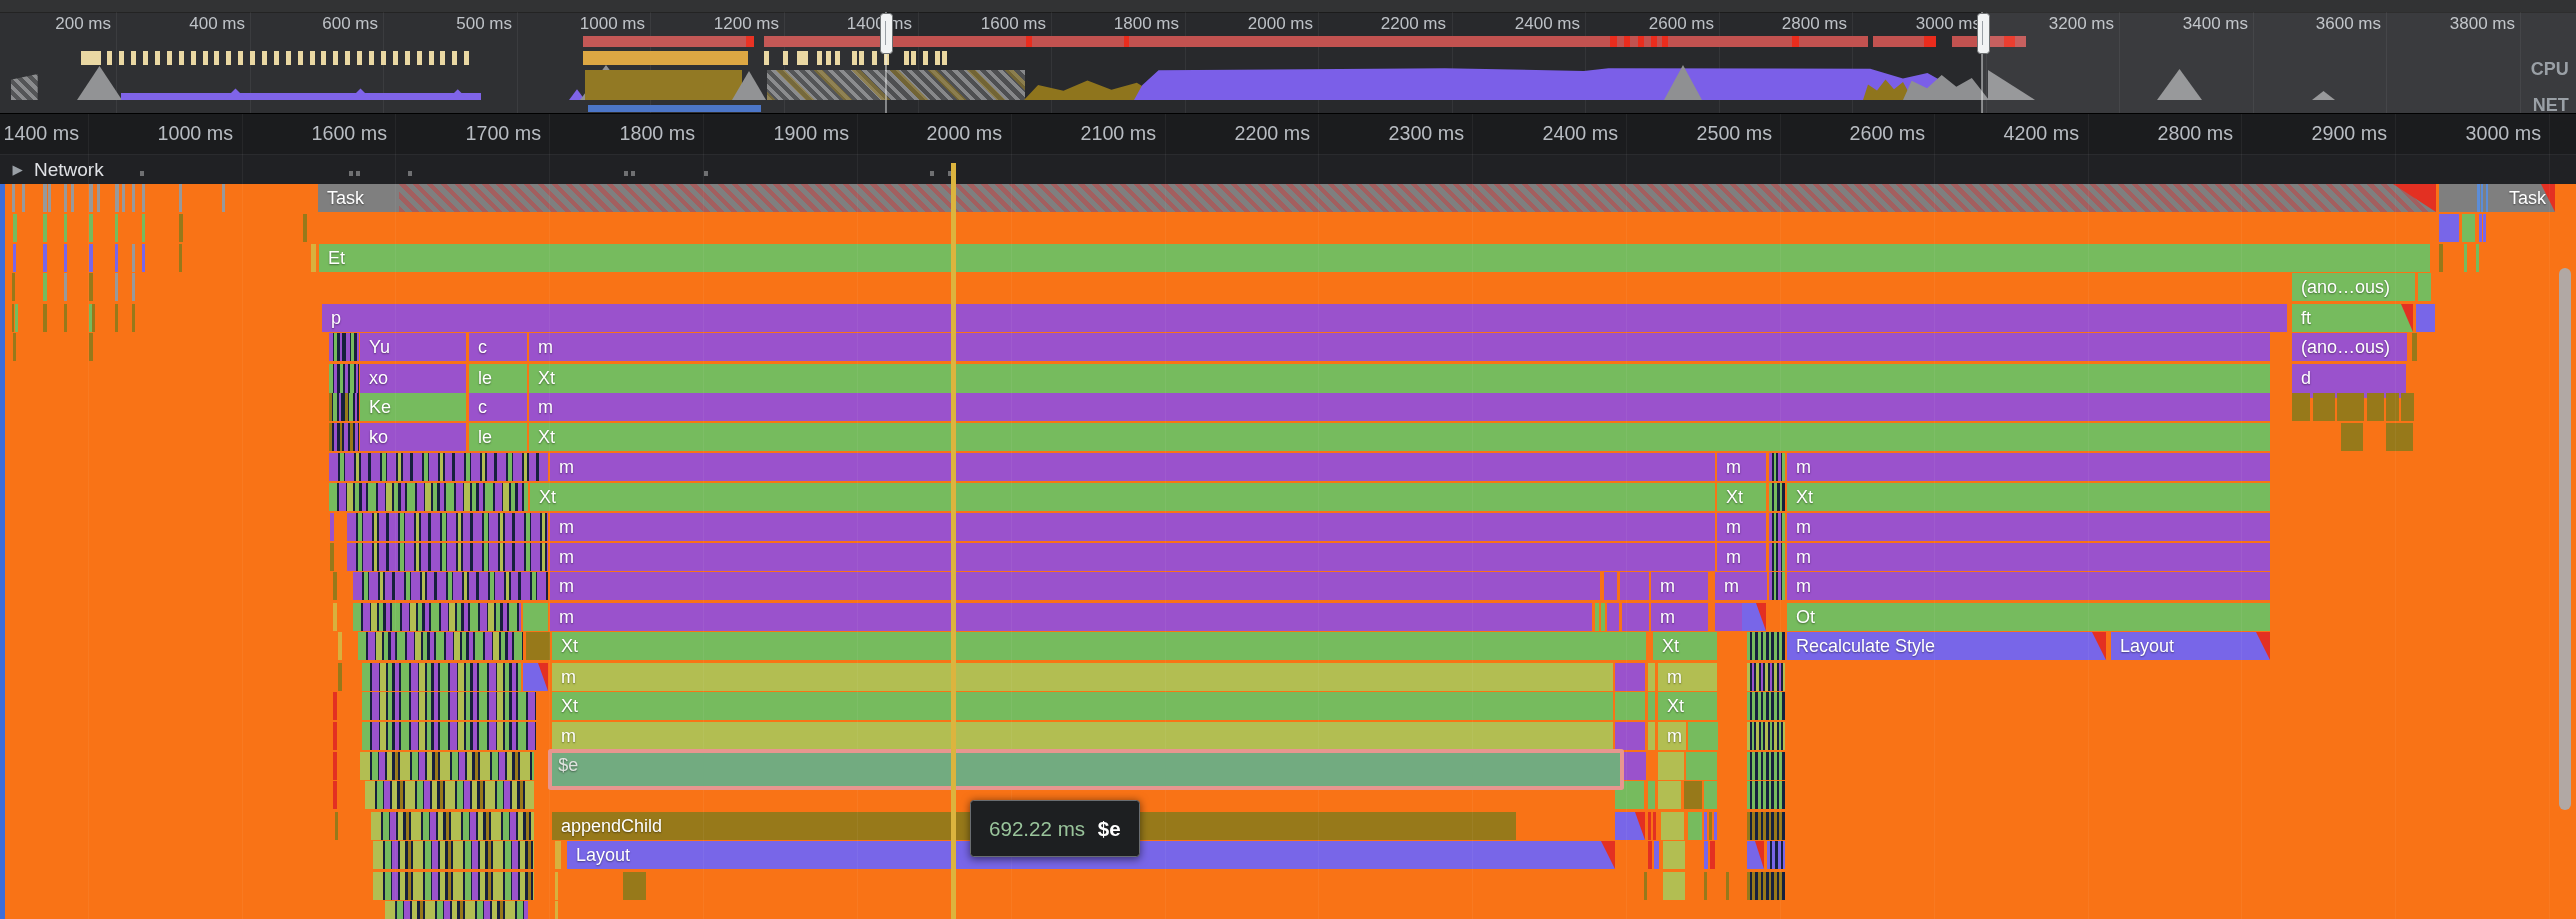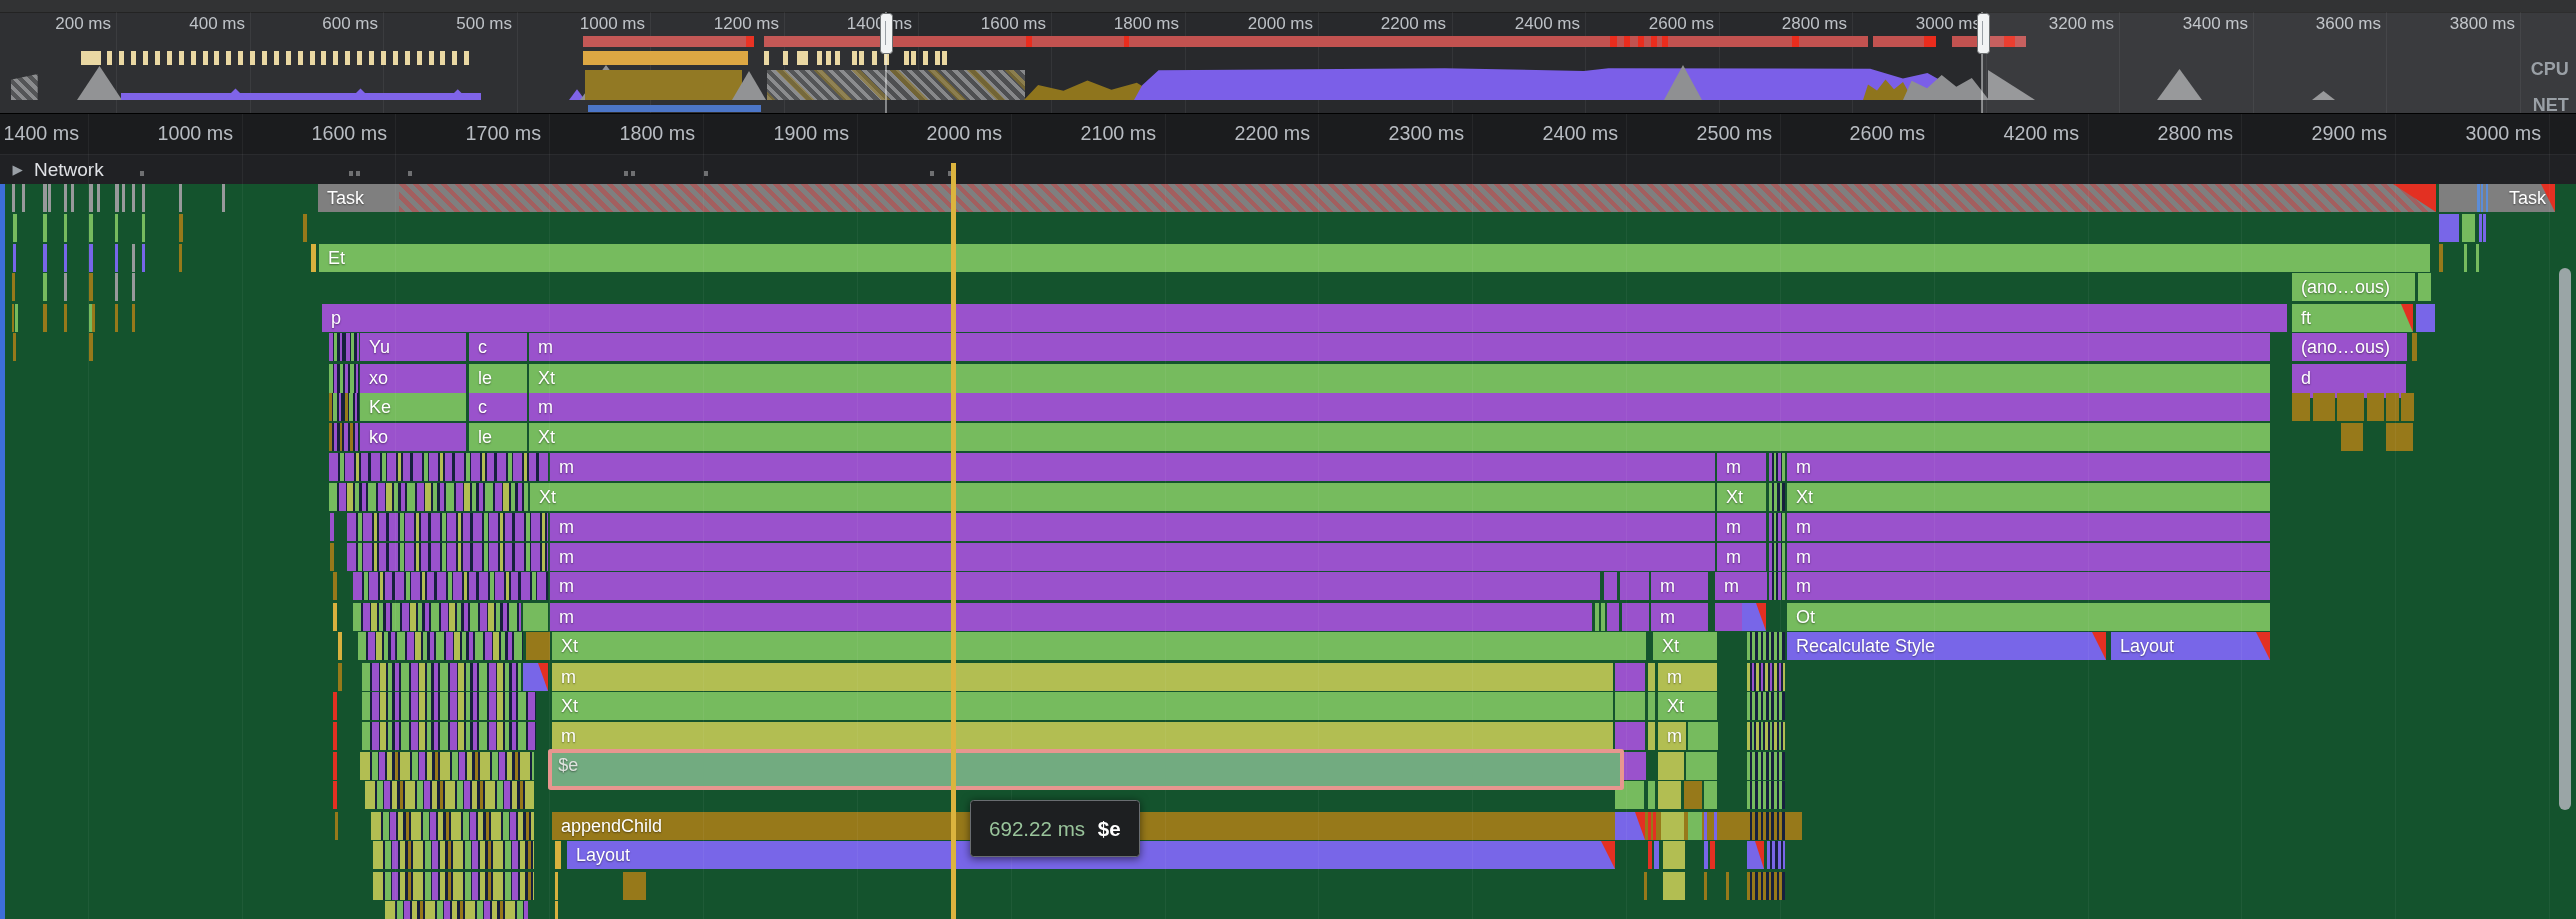--- a/index.html
+++ b/index.html
@@ -39,21 +39,21 @@
   .ov-side-label.net{top:95px;}
   
   .ruler{position:absolute;left:0;top:113px;width:2576px;height:41px;background:#1b1c1e;border-top:0.9px solid #000;}
   .rlabel{position:absolute;top:8px;width:141px;text-align:right;font-size:19.7px;color:#b8bcc2;}
   
   .network-row{position:absolute;left:0;top:154px;width:2576px;height:30px;background:#202124;border-top:0.9px solid #2a2b2e;}
   .net-tri{position:absolute;left:12.5px;top:7.2px;font-size:13.4px;color:#9aa0a6;}
   .net-name{position:absolute;left:34px;top:3.6px;font-size:19px;color:#dfe1e5;}
   .net-dot{position:absolute;top:16px;height:4.5px;width:3.6px;background:#6f7072;}
   
-  .flame{position:absolute;left:0;top:184px;width:2576px;height:735px;background:#14532d;}
+  .flame{position:absolute;left:0;top:184px;width:2576px;height:735px;background:#f97316;}
   .gridlines{position:absolute;left:0;top:114px;width:2576px;height:805px;pointer-events:none;z-index:2;}
   .gline{position:absolute;top:0;bottom:0;width:0.9px;background:rgba(255,255,255,0.05);}
   .blue-strip{position:absolute;left:0;top:0;bottom:0;width:5.4px;background:#3d6ed9;}
   .frow{position:absolute;left:0;right:0;height:28px;}
   .fbar{position:absolute;top:0;height:100%;overflow:hidden;}
   .fbar .lbl{display:block;padding:0 9px;font-size:18px;line-height:28px;color:#fff;
              white-space:nowrap;overflow:hidden;text-shadow:0 0.9px 1.8px rgba(0,0,0,0.45);}
   .fbar .lbl.ar{text-align:right;}
   .hov{position:absolute;top:0;bottom:0;right:0;
        background:repeating-linear-gradient(45deg,#a35f5f 0 4.5px,rgba(0,0,0,0) 4.5px 9.8px);}
@@ -614,21 +614,21 @@
           <div class="fbar c-green" style="left: 1615px; width: 29px;"></div>
           <div class="fbar c-green" style="left: 1648px; width: 7.2px;"></div>
           <div class="fbar c-lime" style="left: 1658px; width: 23px;"></div>
           <div class="fbar c-olive" style="left: 1684px; width: 18px;"></div>
           <div class="fbar c-green" style="left: 1704px; width: 13.4px;"></div>
           <div class="fbar p-clG" style="left: 1747px; width: 38px;"></div>
         </div>
         <div class="frow" style="top: 628px; height: 28px;">
           <div class="fbar c-olive" style="left: 335px; width: 2.7px;"></div>
           <div class="fbar p-dC" style="left: 371px; width: 163px;"></div>
-          <div class="fbar c-olive" style="left: 552px; width: 1250px;">
+          <div class="fbar c-olive" style="left: 552px; width: 964px;">
             <span class="lbl">appendChild</span>
           </div>
           <div class="fbar c-indigo" style="left: 1615px; width: 30px;">
             <span class="wtri" style="border-left-width: 10.7px;"></span>
           </div>
           <div class="fbar c-red" style="left: 1648px; width: 2.7px;"></div>
           <div class="fbar c-red" style="left: 1653px; width: 2.7px;"></div>
           <div class="fbar c-lime" style="left: 1661px; width: 23px;"></div>
           <div class="fbar c-green" style="left: 1688px; width: 14.3px;"></div>
           <div class="fbar c-indigo" style="left: 1704px; width: 2.7px;"></div>

